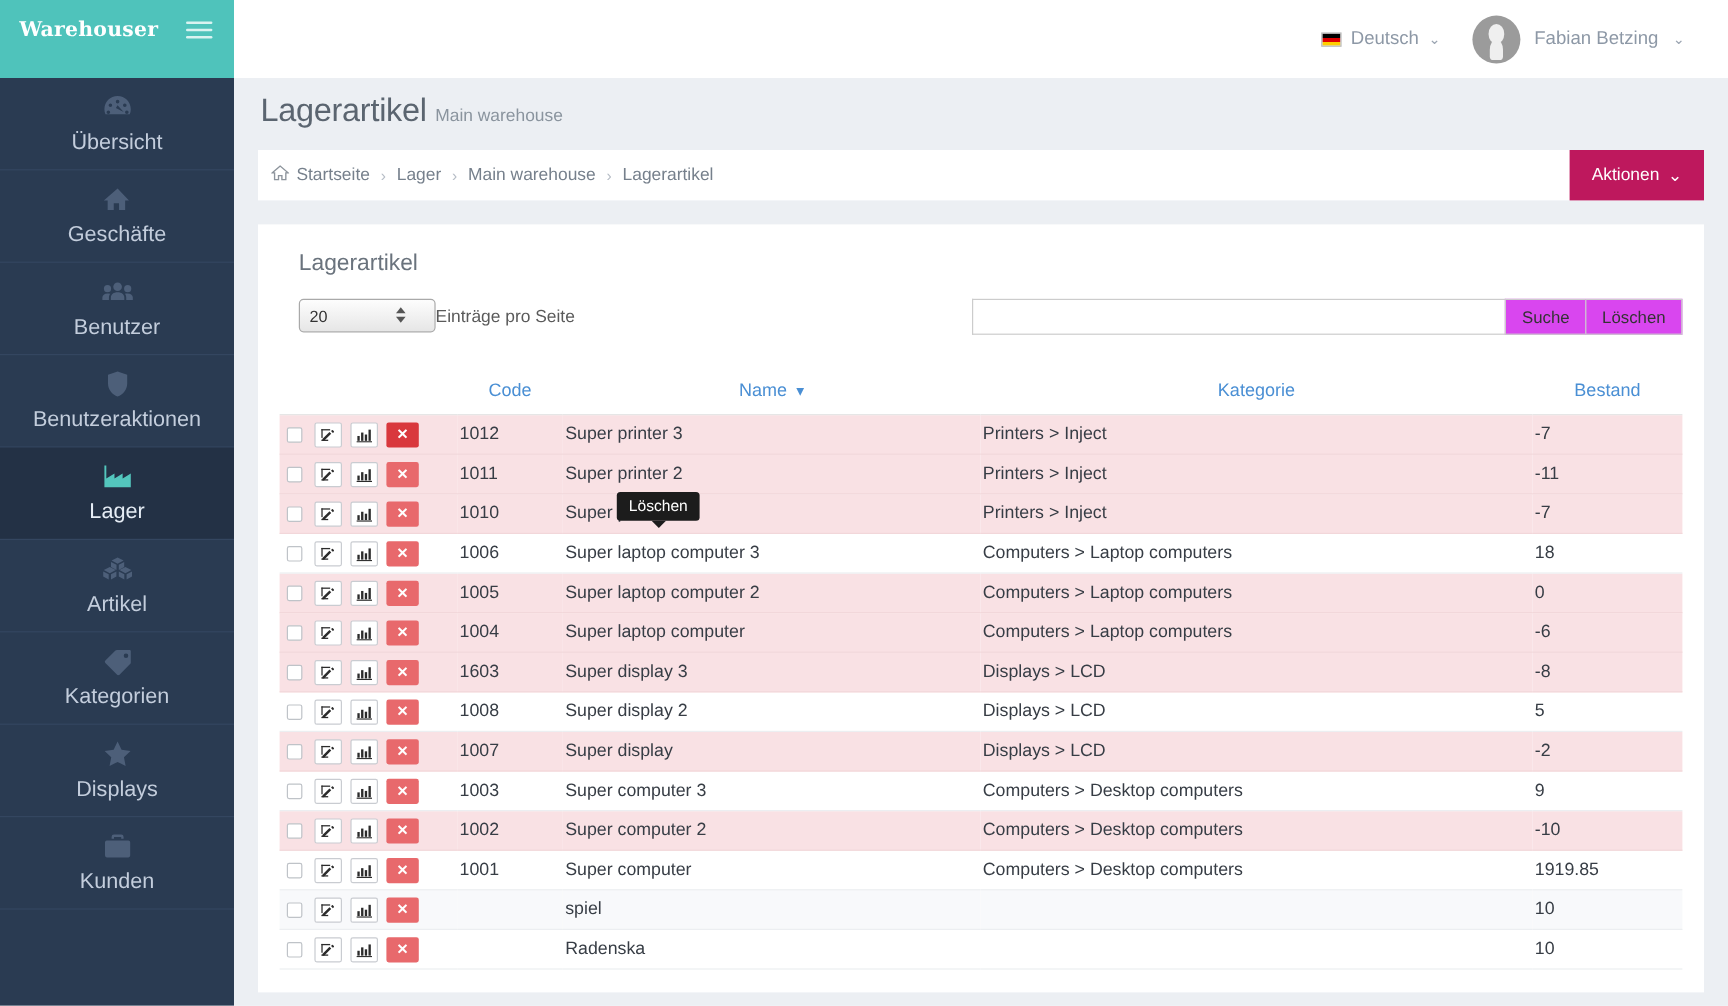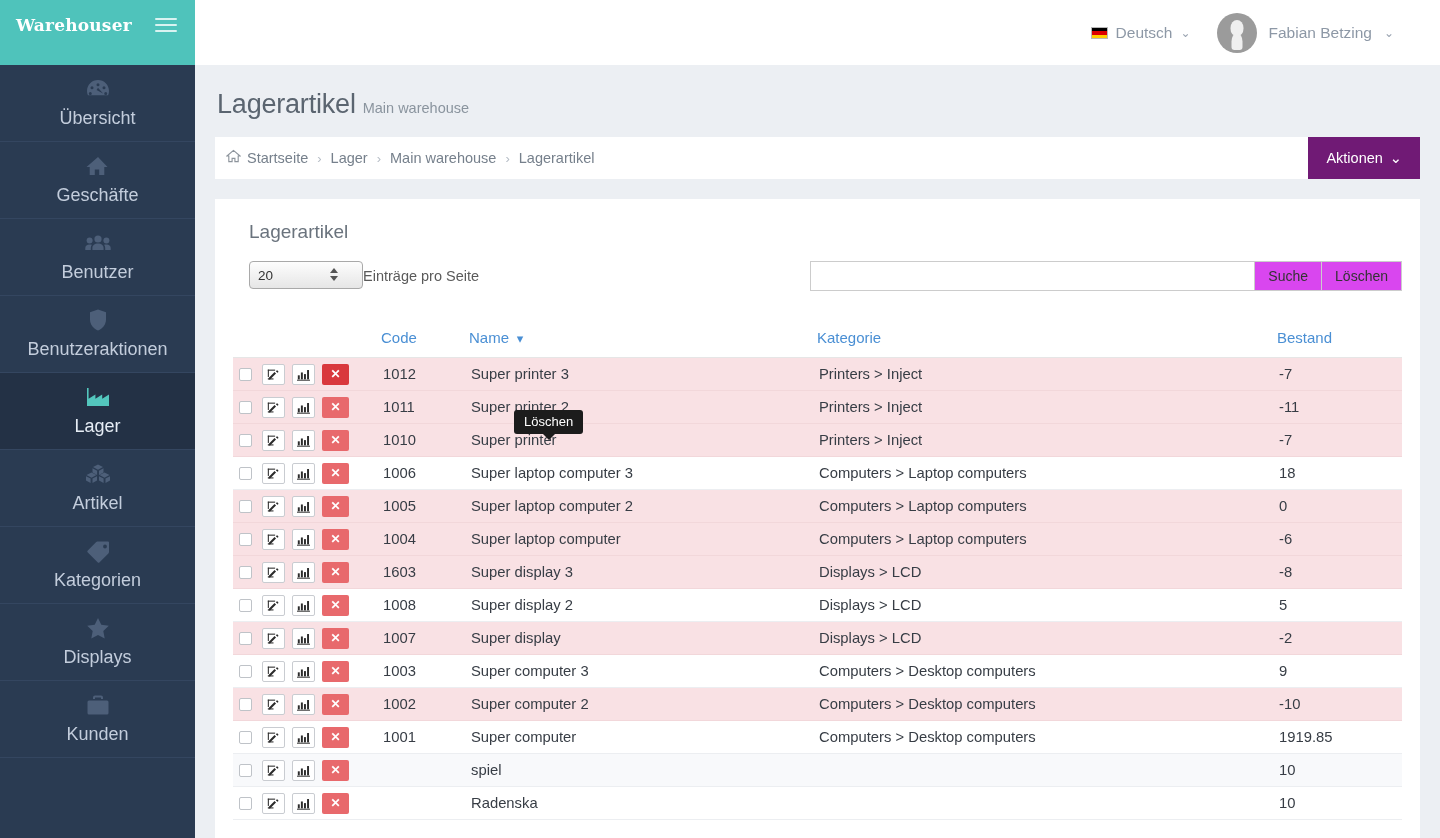--- a/index.html
+++ b/index.html
@@ -33,21 +33,21 @@
   .nav-item svg { display:block; }
   .nav-item .ico { fill: #4d5f79; }
   .nav-item.active { background: #233145; }
   .nav-item.active .ico { fill: #53c6bd; }
   .nav-item.active .nav-label { color: #e6edf5; }
 
   
   #topbar {
     position: absolute; left: 195px; top: 0; width: 1245px; height: 65px;
     background: #fff; display: flex; align-items: center; justify-content: flex-end;
-    padding-right: 46px; gap: 26px;
+    padding-right: 36px; gap: 26px;
   }
   .lang { display: flex; align-items: center; gap: 8px; cursor: pointer; }
   .flag {
     width: 17px; height: 12px; display: inline-block; border: 1px solid #b9b9b9;
     background: linear-gradient(to bottom, #000 0 33.3%, #dd0000 33.3% 66.6%, #ffce00 66.6% 100%);
   }
   .lang-text, .user-text { color: #8d98a6; font-size: 15.5px; }
   .caret { color: #9aa4b1; font-size: 12px; }
   .user { display: flex; align-items: center; gap: 12px; cursor: pointer; }
   .avatar {
@@ -58,37 +58,37 @@
     content:""; position:absolute; left:50%; top:7px; width:13px; height:16px;
     background:#efefef; border-radius:50% 50% 45% 45%; transform:translateX(-50%);
   }
   .avatar::after {
     content:""; position:absolute; left:50%; top:20px; width:11px; height:17px;
     background:#efefef; border-radius:50% 50% 3px 3px; transform:translateX(-50%);
   }
 
   
   #main { position: absolute; left: 195px; top: 65px; width: 1245px; height: 773px; }
-  #page-head { padding: 24px 0 0 22px; }
+  #page-head { padding: 12px 0 0 22px; }
   #page-head h1 {
     display: inline-block; font-size: 27px; font-weight: normal; color: #5b6570;
     letter-spacing: -.2px;
   }
   #page-head .subtitle { font-size: 14.5px; color: #8a949e; margin-left: 7px; }
   #crumbbar {
     margin: 17px 20px 0 20px; height: 42px; background: #fff;
     display: flex; align-items: center; padding-left: 11px; position: relative;
   }
   .crumb { color: #76808c; font-size: 14.5px; cursor: pointer; }
   .crumb.last { color: #76808c; }
   .crumb-sep { color: #b6bdc6; font-size: 13px; margin: 0 9px; }
   .home-ico { margin-right: 6px; vertical-align: -2px; }
   #actions-btn {
     position: absolute; right: 0; top: 0; height: 42px; padding: 0 18px;
-    background: #701a75; color: #fff; font-size: 14.5px; display: flex;
+    background: #be185d; color: #fff; font-size: 14.5px; display: flex;
     align-items: center; gap: 7px; cursor: pointer;
   }
   #card {
     margin: 20px 20px 0 20px; background: #fff; min-height: 640px;
     padding: 22px 18px 0 18px;
   }
   #card h2 {
     font-size: 19px; font-weight: normal; color: #6a737d; padding: 0 0 18px 16px;
   }
   #toolbar {
@@ -122,21 +122,21 @@
   .sbtn {
     height: 30px; padding: 0 13px; background: #d946ef; border: 1px solid #ccc;
     border-right: none; font-size: 14px; color: #333; cursor: pointer;
     font-family: "Liberation Sans", sans-serif;
   }
   .sbtn:last-child { border-right: 1px solid #ccc; }
 
   
   table { width: 100%; border-collapse: collapse; table-layout: fixed; }
   thead th {
-    text-align: left; font-weight: normal; color: #4a8fd4; font-size: 15px;
+    text-align: center; font-weight: normal; color: #4a8fd4; font-size: 15px;
     padding: 8px 0 11px 0; border-bottom: 1px solid #e6e6e6; cursor: pointer;
   }
   thead th.c-act { width: 148px; }
   thead th.c-code { width: 88px; }
   thead th.c-name { width: 348px; }
   thead th.c-cat { width: 460px; }
   tbody td {
     font-size: 14.8px; color: #373d45; padding: 0; height: 33px;
     border-bottom: 1px solid #eceef1; vertical-align: middle;
   }

